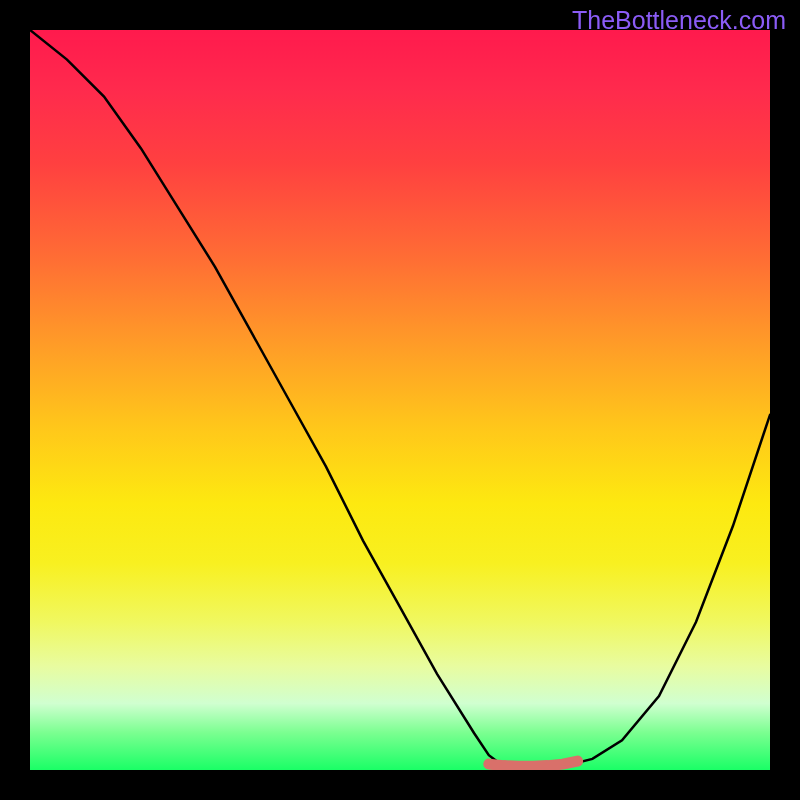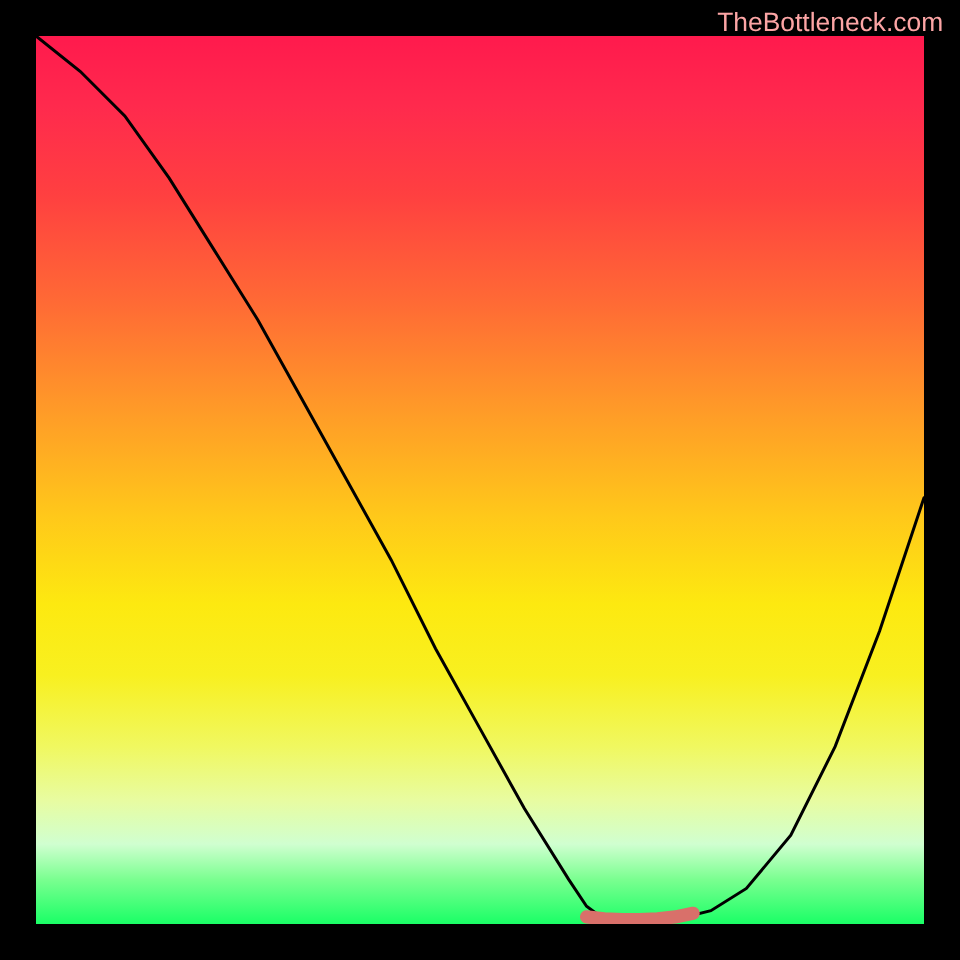--- a/index.html
+++ b/index.html
@@ -8,22 +8,22 @@
     width: 800px;
     height: 800px;
     background: #000;
     position: relative;
     font-family: Arial, sans-serif;
   }
   .watermark {
     position: absolute;
     top: 6px;
     right: 14px;
-    color: #fca5a5;
-    font-size: 22px;
+    color: #8b5cf6;
+    font-size: 25px;
     font-weight: 500;
     z-index: 10;
   }
   .plot-area {
     position: absolute;
     left: 30px;
     top: 30px;
     width: 740px;
     height: 740px;
     background: linear-gradient(to bottom,

